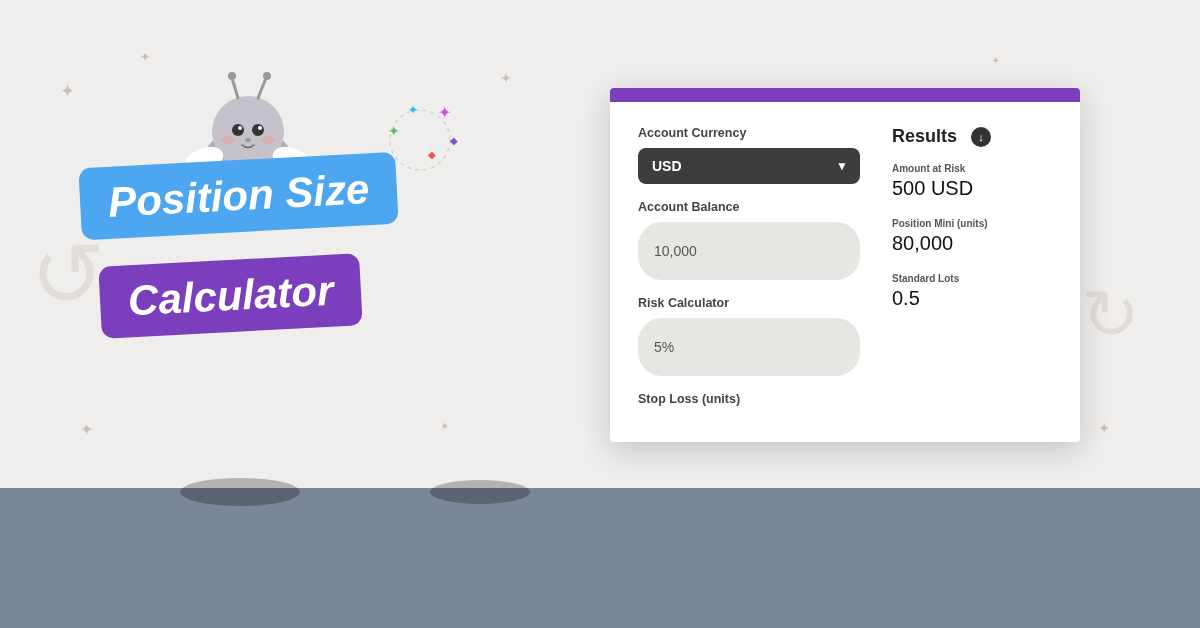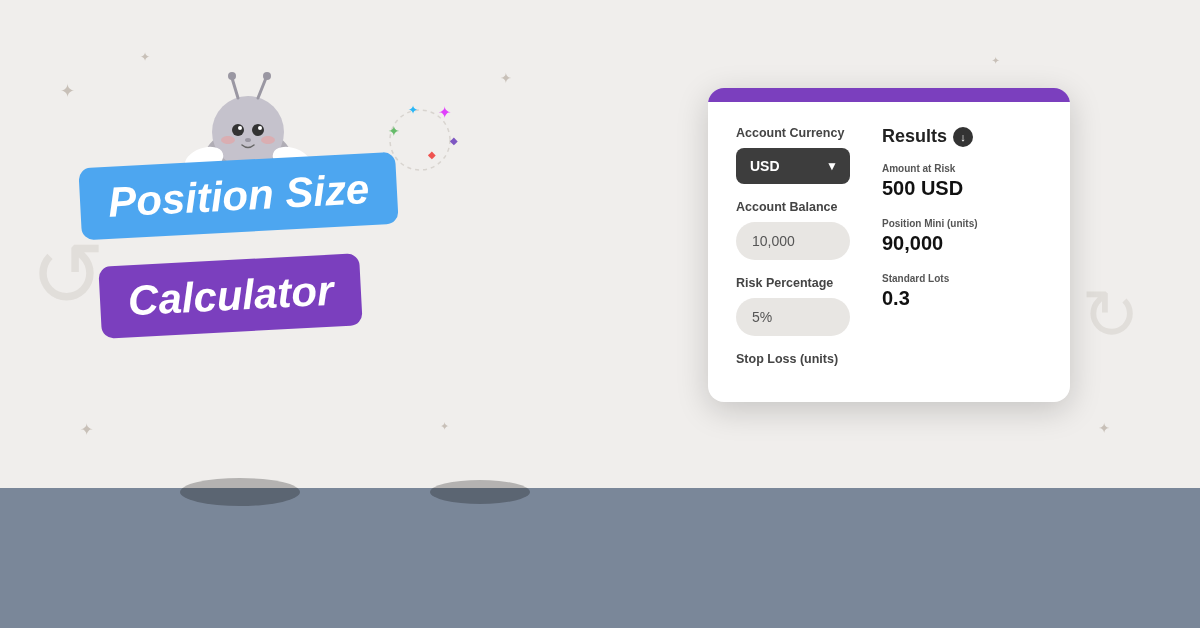--- a/index.html
+++ b/index.html
@@ -101,24 +101,24 @@
       top: 100px;
       left: 360px;
       width: 120px;
       height: 80px;
     }
 
     
     .calc-card {
       position: absolute;
       top: 88px;
-      right: 130px;
-      width: 362px;
+      right: 120px;
+      width: 470px;
       background: white;
-      border-radius: 16px;
+      border-radius: 4px;
       box-shadow: 0 8px 32px rgba(0,0,0,0.18);
       overflow: hidden;
     }
 
     .card-header {
       background: #7b3fbe;
       height: 14px;
     }
 
     .card-body {
@@ -171,36 +171,36 @@
       transform: translateY(-50%);
       color: white;
       font-size: 12px;
       pointer-events: none;
     }
 
     .input-field {
       background: #e8e6e3;
       border: none;
       border-radius: 24px;
-      padding: 11px 16px;
+      padding: 21px 16px;
       font-size: 14px;
       color: #555;
       width: 100%;
       outline: none;
     }
 
     
     .results-title {
       font-size: 18px;
       font-weight: 800;
       color: #222;
       margin-bottom: 16px;
       display: flex;
       align-items: center;
-      gap: 6px;
+      gap: 14px;
     }
 
     .results-icon {
       background: #333;
       color: white;
       border-radius: 50%;
       width: 20px;
       height: 20px;
       font-size: 11px;
       display: inline-flex;
@@ -214,21 +214,21 @@
 
     .result-label {
       font-size: 10px;
       color: #555;
       font-weight: 600;
       margin-bottom: 3px;
     }
 
     .result-value {
       font-size: 20px;
-      font-weight: 700;
+      font-weight: 400;
       color: #111;
     }
 
     
     .mascot-svg {
       width: 160px;
       height: 160px;
     }
 
   </style>
@@ -328,44 +328,44 @@
           <option>GBP</option>
           <option>JPY</option>
           <option>AUD</option>
         </select>
         <span class="select-arrow">▼</span>
       </div>
 
       <div class="field-label" style="margin-top:16px;">Account Balance</div>
       <input class="input-field" type="text" value="10,000" placeholder="10,000" style="">
 
-      <div class="field-label" style="margin-top:16px;">Risk Percentage</div>
+      <div class="field-label" style="margin-top:16px;">Risk Calculator</div>
       <input class="input-field" type="text" value="5%" placeholder="5%" style="">
 
       <div class="field-label" style="margin-top:16px;">Stop Loss (units)</div>
 
     </div>
 
     <div class="card-right">
       <div class="results-title">
         <span>Results</span>
         <span class="results-icon">↓</span>
       </div>
 
       <div class="result-item">
         <div class="result-label">Amount at Risk</div>
         <div class="result-value">500 USD</div>
       </div>
 
       <div class="result-item">
         <div class="result-label">Position Mini (units)</div>
-        <div class="result-value">90,000</div>
+        <div class="result-value">80,000</div>
       </div>
 
       <div class="result-item">
         <div class="result-label">Standard Lots</div>
-        <div class="result-value">0.3</div>
+        <div class="result-value">0.5</div>
       </div>
 
     </div>
 
   </div>
 </div>
 
 </body></html>

